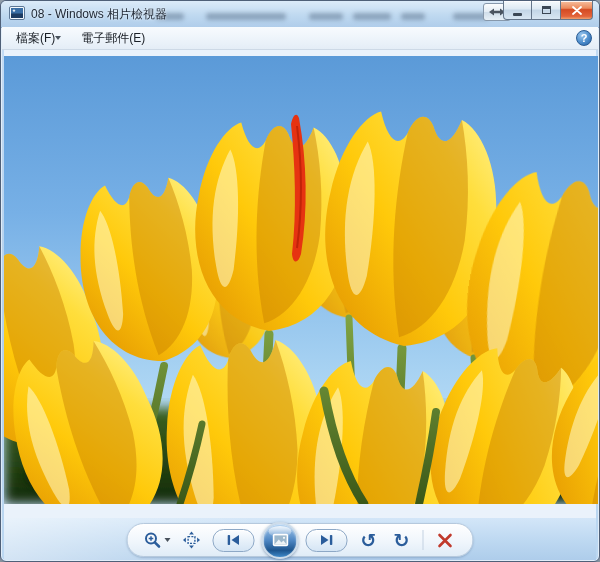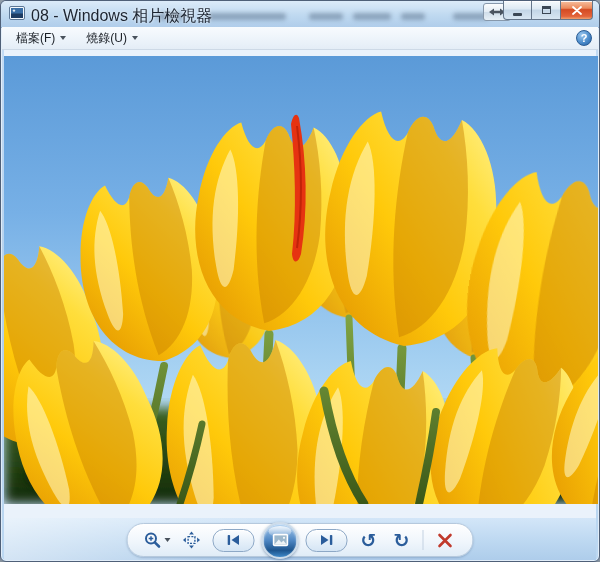--- a/index.html
+++ b/index.html
@@ -10,21 +10,21 @@
     border:1px solid #4f6078;border-radius:6px;
     background:linear-gradient(#c6ddf5,#b2d0ec 60%,#bcd8f2);
     box-shadow:inset 0 0 0 1px rgba(255,255,255,.55), 0 2px 8px rgba(0,0,0,.35);
     overflow:hidden;}
 
   
   .titlebar{position:absolute;left:0;right:0;top:0;height:26px;
     background:linear-gradient(#dcebf9,#bfd9f0 55%,#b0cdea);
     border-bottom:1px solid #98b4d2;border-radius:5px 5px 0 0;}
   .win-icon{position:absolute;left:8px;top:5px;width:16px;height:14px;}
-  .title-text{position:absolute;left:30px;top:5px;font-size:16px;color:#1c2430;
+  .title-text{position:absolute;left:30px;top:5px;font-size:12px;color:#1c2430;
     text-shadow:0 0 3px rgba(255,255,255,.9);white-space:nowrap;}
   .smudge{position:absolute;top:12px;height:7px;border-radius:3px;
     background:rgba(72,92,118,.42);filter:blur(2.2px);}
 
   .resize-btn{position:absolute;top:2px;right:88px;width:28px;height:18px;border-radius:3px;
     border:1px solid #8798ab;background:linear-gradient(#fbfdfe,#e3ecf4 48%,#cfdde9 52%,#e7f0f7);
     display:flex;align-items:center;justify-content:center;box-sizing:border-box;}
   .cap-group{position:absolute;top:0;right:6px;display:flex;}
   .cap-btn{width:29px;height:19px;box-sizing:border-box;border:1px solid #65768a;border-top:none;
     background:linear-gradient(#f6fafc,#dde9f3 45%,#c2d5e6 50%,#d8e6f2);
@@ -34,21 +34,21 @@
   .cap-min{border-radius:0 0 0 4px;}
   .cap-close{width:32px;border-radius:0 0 4px 0;
     background:linear-gradient(#f7c0a0,#ec8a5c 40%,#d44a22 48%,#e2633a 85%,#efa06e);}
   .glyph-min{width:9px;height:3px;background:#3b4754;margin-top:8px;border-radius:1px;}
   .glyph-max{width:9px;height:8px;box-sizing:border-box;border:1px solid #3b4754;border-top:3px solid #3b4754;background:transparent;}
 
   
   .menubar{position:absolute;left:1px;right:1px;top:26px;height:23px;
     background:linear-gradient(#f8fbfe,#ecf3fa 60%,#e4edf6);
     border-bottom:1px solid #cdd9e6;display:flex;align-items:center;padding:0 6px;box-sizing:border-box;}
-  .menu-item{display:flex;align-items:center;gap:5px;padding:3px 8px;margin-right:4px;font-size:12px;color:#1a1f26;border-radius:3px;}
+  .menu-item{display:flex;align-items:center;padding:3px 8px;margin-right:4px;font-size:12px;color:#1a1f26;border-radius:3px;}
   .caret{width:0;height:0;border-left:3.5px solid transparent;border-right:3.5px solid transparent;border-top:4px solid #49525c;}
   .help-btn{margin-left:auto;width:16px;height:16px;border-radius:50%;
     background:radial-gradient(circle at 35% 30%, #9cc8ef, #4c8ccb 55%, #1f5da2);
     border:1px solid #2a5c94;color:#fff;font-size:11px;font-weight:bold;
     display:flex;align-items:center;justify-content:center;box-sizing:border-box;}
 
   
   .content{position:absolute;left:3px;right:3px;top:49px;height:468px;background:#eaf2fb;}
   .photo{display:block;margin:6px 0 0 0;}
 
@@ -120,22 +120,21 @@
         </div>
       </div>
     </div>
 
     <div class="menubar">
       <div class="menu-item">
         <span>檔案(F)</span>
         <span class="caret"></span>
       </div>
       <div class="menu-item">
-        <span>燒錄(U)</span>
-        <span class="caret"></span>
+        <span>電子郵件(E)</span>
       </div>
       <div class="help-btn">
         <span>?</span>
       </div>
     </div>
 
     <div class="content">
       <svg class="photo" width="594" height="448" viewBox="0 0 594 448">
         <title>黃色鬱金香花田與藍天（yellow tulips against a blue sky）</title>
         <defs>

